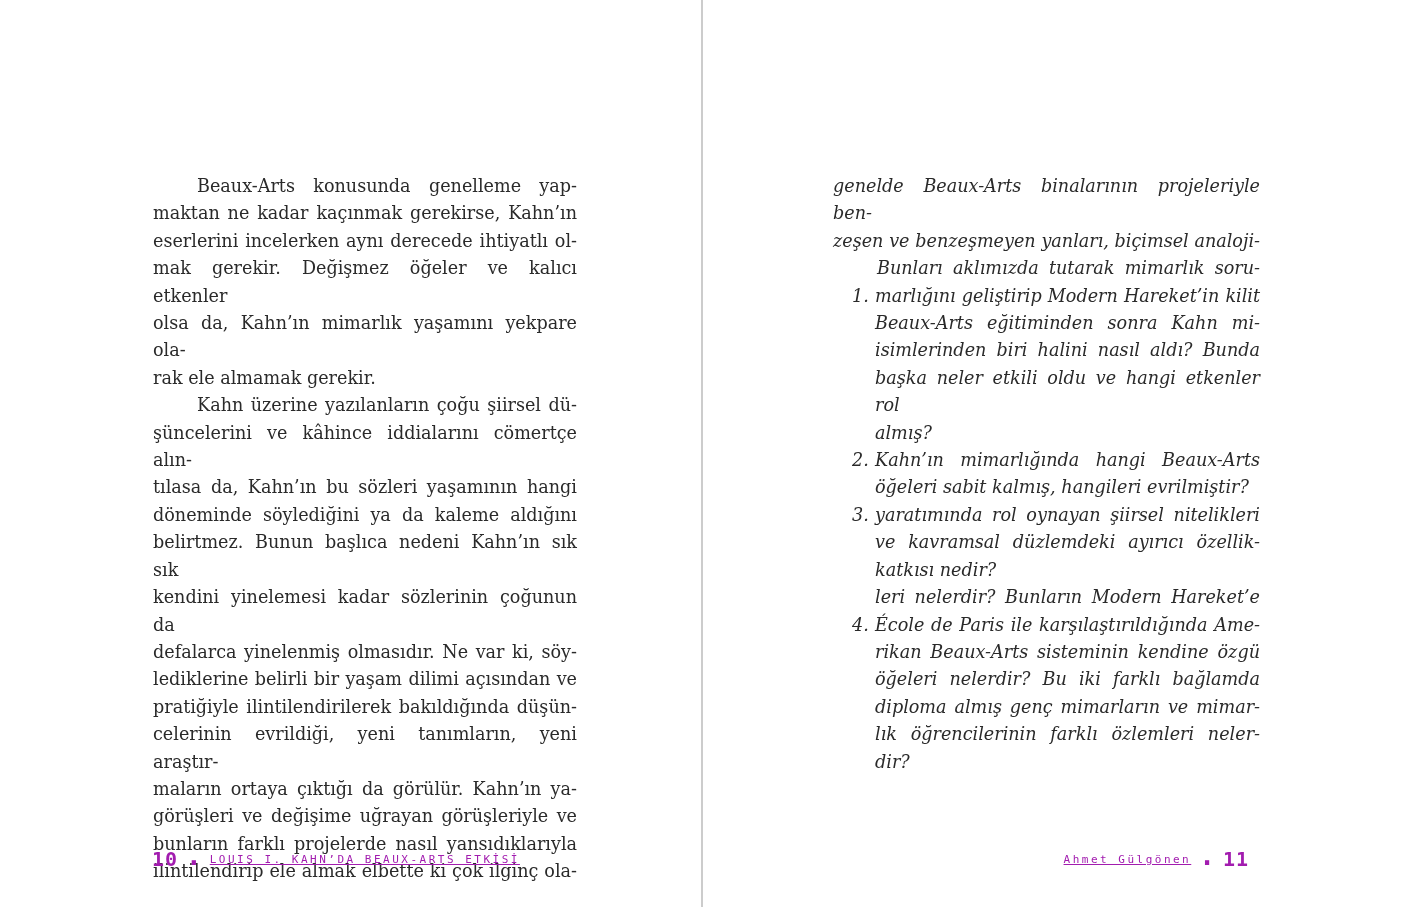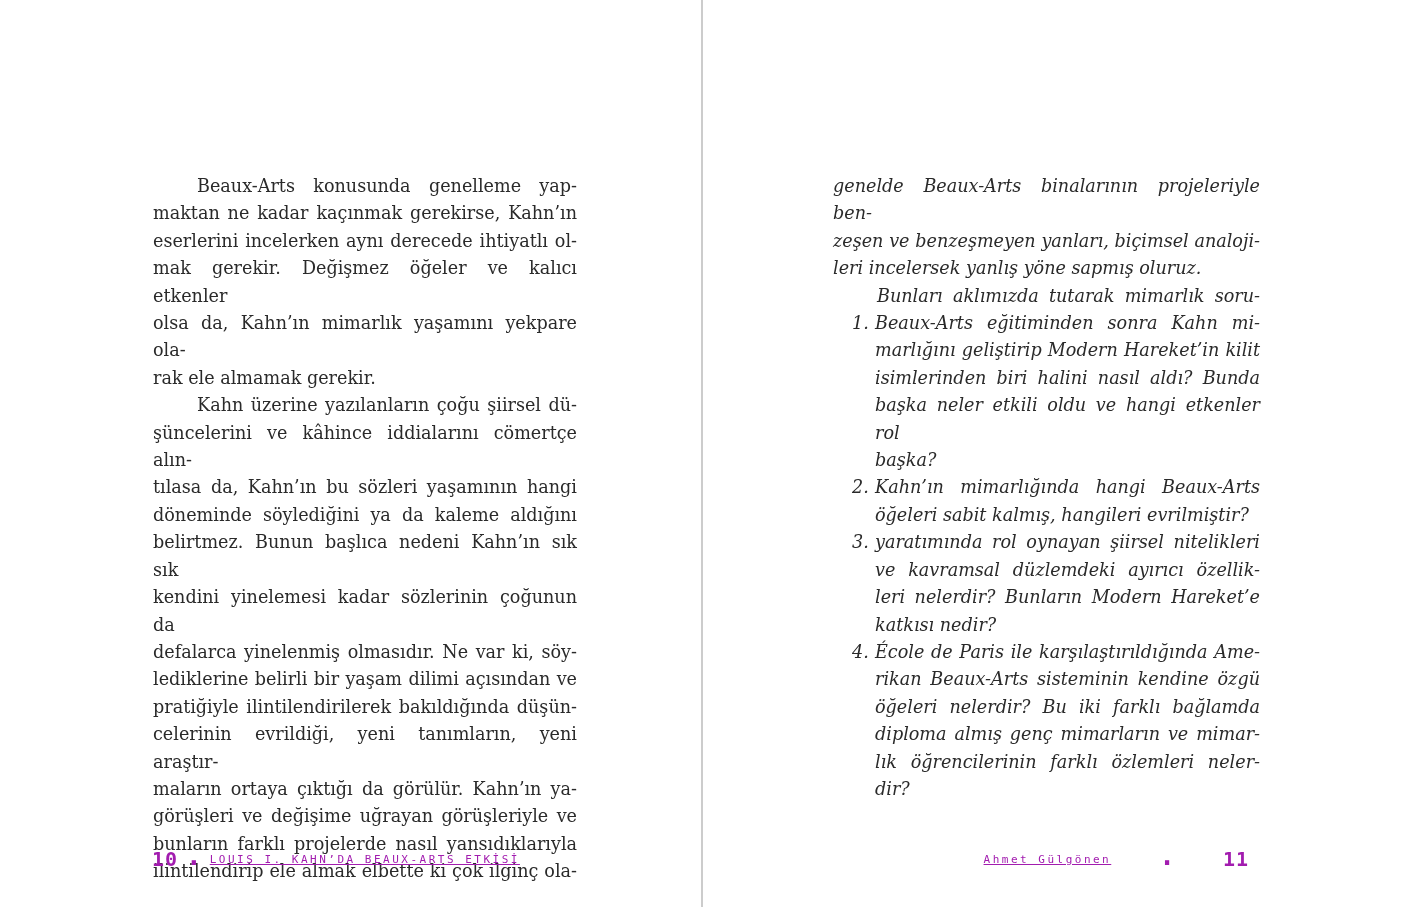--- a/index.html
+++ b/index.html
@@ -47,21 +47,21 @@
     position: absolute;
     top: 846px;
     height: 26px;
     display: flex;
     align-items: center;
     font-family: "DejaVu Sans Mono", monospace;
     color: #a21caf;
     white-space: nowrap;
   }
   .footer-left  { left: 152px; }
-  .footer-right { right: 152px; gap: 40px; }
+  .footer-right { right: 152px; }
   .pnum {
     font-weight: bold;
     font-size: 20px;
     letter-spacing: 1px;
   }
   .ftext {
     font-size: 11px;
     letter-spacing: 2.5px;
     text-decoration: underline;
   }
@@ -113,44 +113,43 @@
     </div>
   </div>
 
   <div class="divider"></div>
 
   <div class="page">
     <div class="text-column col-right" id="right-col">
         <div class="para">
           <div class="line">genelde Beaux-Arts binalarının projeleriyle ben-</div>
           <div class="line">zeşen ve benzeşmeyen yanları, biçimsel analoji-</div>
-          <div class="line lastline">leri incelersek yanlış yöne sapmış oluruz.</div>
         </div>
         <div class="para">
           <div class="line indent">Bunları aklımızda tutarak mimarlık soru-</div>
         </div>
         <div class="list-item">
           <span class="num">1.</span>
+          <div class="line">marlığını geliştirip Modern Hareket’in kilit</div>
           <div class="line">Beaux-Arts eğitiminden sonra Kahn mi-</div>
-          <div class="line">marlığını geliştirip Modern Hareket’in kilit</div>
           <div class="line">isimlerinden biri halini nasıl aldı? Bunda</div>
           <div class="line">başka neler etkili oldu ve hangi etkenler rol</div>
-          <div class="line lastline">başka?</div>
+          <div class="line lastline">almış?</div>
         </div>
         <div class="list-item">
           <span class="num">2.</span>
           <div class="line">Kahn’ın mimarlığında hangi Beaux-Arts</div>
           <div class="line lastline">öğeleri sabit kalmış, hangileri evrilmiştir?</div>
         </div>
         <div class="list-item">
           <span class="num">3.</span>
           <div class="line">yaratımında rol oynayan şiirsel nitelikleri</div>
           <div class="line">ve kavramsal düzlemdeki ayırıcı özellik-</div>
+          <div class="line lastline">katkısı  nedir?</div>
           <div class="line">leri nelerdir? Bunların Modern Hareket’e</div>
-          <div class="line lastline">katkısı  nedir?</div>
         </div>
         <div class="list-item">
           <span class="num">4.</span>
           <div class="line">École de Paris ile karşılaştırıldığında Ame-</div>
           <div class="line">rikan Beaux-Arts sisteminin kendine özgü</div>
           <div class="line">öğeleri nelerdir? Bu iki farklı bağlamda</div>
           <div class="line">diploma almış genç mimarların ve mimar-</div>
           <div class="line">lık öğrencilerinin farklı özlemleri neler-</div>
           <div class="line lastline">dir?</div>
         </div>

